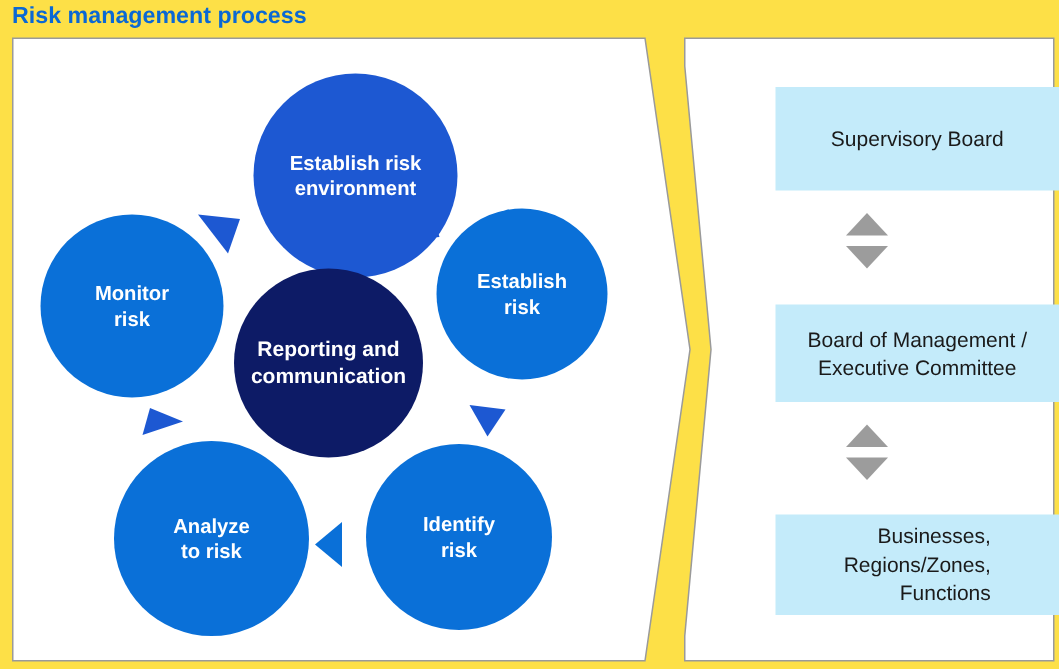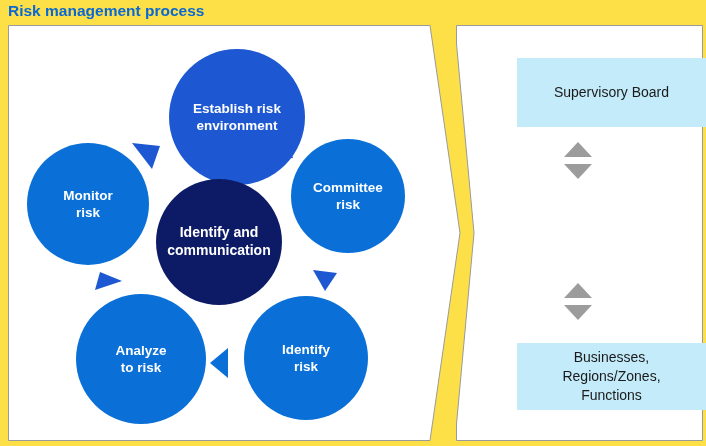--- a/index.html
+++ b/index.html
@@ -24,21 +24,21 @@
   .c-respond  {left:76px; top:294px;width:130px;height:130px;background:#0a70d8;}
   .c-monitor  {left:27px; top:143px;width:122px;height:122px;background:#0a70d8;}
   .c-center   {left:156px;top:179px;width:126px;height:126px;background:#0d1b66;font-size:14px;}
   .gov-box{
     position:absolute;left:482px;width:189px;background:#c4ebfa;
     display:flex;align-items:center;justify-content:center;text-align:center;
     color:#1a1a1a;font-size:14px;line-height:1.35;white-space:pre-line;margin-left:35px;
   }
   .gov-box-1{top:58px;height:69px;}
   .gov-box-2{top:203px;height:65px;}
-  .gov-box-3{top:343px;height:67px;}
+  .gov-box-3{top:343px;height:67px;text-align:right;}
 </style>
 </head>
 <body>
 
 <div id="stage">
 
   <svg id="bg-svg" viewBox="0 0 706 446">
 
     <polygon points="8.5,25.5 430,25.5 460,233 430,440.5 8.5,440.5" fill="#ffffff" stroke="#9a9a9a" stroke-width="1"></polygon>
 
@@ -53,29 +53,31 @@
     <polygon points="578,142 592,157 564,157" fill="#9c9c9c"></polygon>
     <polygon points="564,164 592,164 578,179" fill="#9c9c9c"></polygon>
     <polygon points="578,283 592,298 564,298" fill="#9c9c9c"></polygon>
     <polygon points="564,305 592,305 578,320" fill="#9c9c9c"></polygon>
   </svg>
 
   <div class="page-title">Risk management process</div>
 
   <div class="circle c-establish">Establish risk
 environment</div>
-  <div class="circle c-identify">Committee
+  <div class="circle c-identify">Establish
 risk</div>
   <div class="circle c-analyze">Identify
 risk</div>
   <div class="circle c-respond">Analyze
 to risk</div>
   <div class="circle c-monitor">Monitor
 risk</div>
-  <div class="circle c-center">Identify and
+  <div class="circle c-center">Reporting and
 communication</div>
 
   <div class="gov-box gov-box-1">Supervisory Board</div>
+  <div class="gov-box gov-box-2">Board of Management /
+Executive Committee</div>
   <div class="gov-box gov-box-3">Businesses,
 Regions/Zones,
 Functions</div>
 
 </div>
 
 </body></html>

